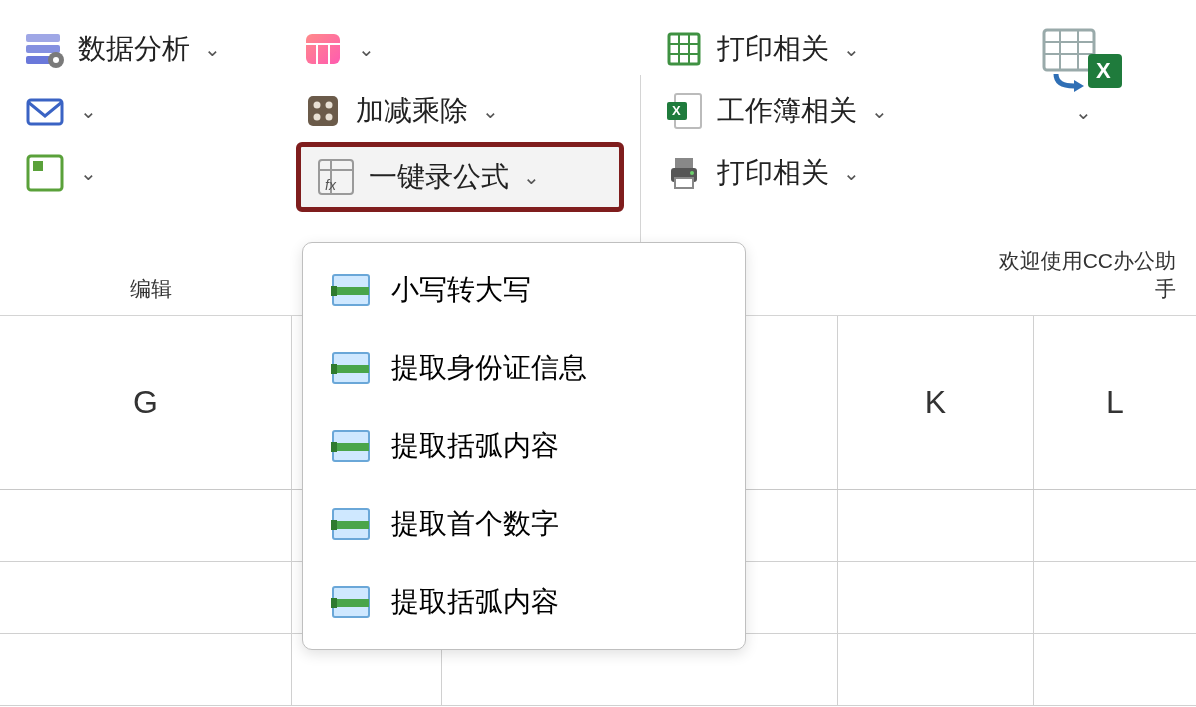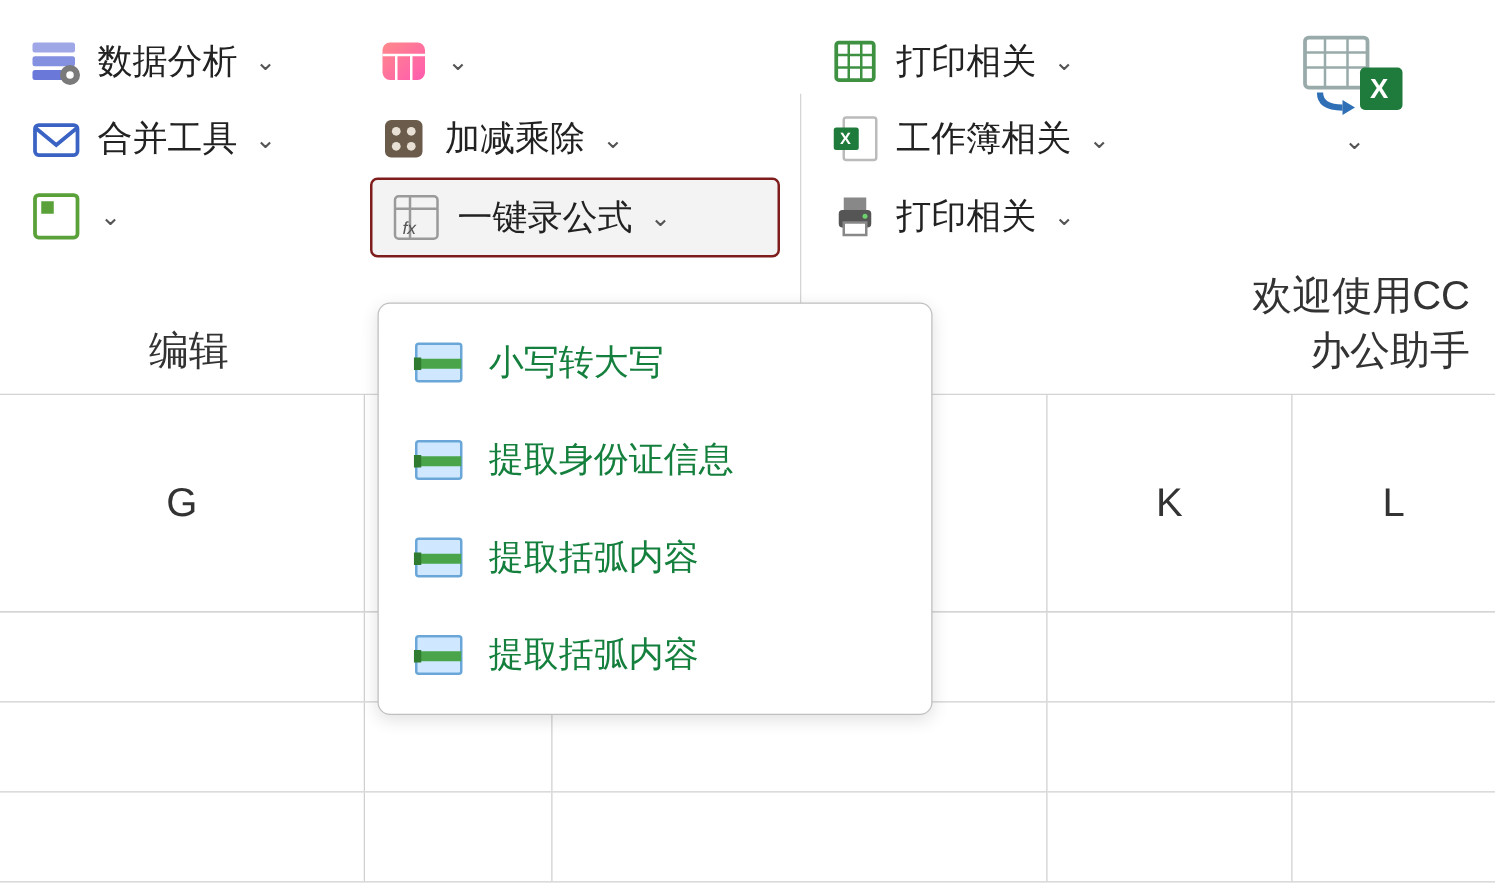--- a/index.html
+++ b/index.html
@@ -37,21 +37,21 @@
     align-items: center;
     gap: 12px;
     padding: 10px 6px;
     font-size: 28px;
     color: #222;
     cursor: pointer;
     white-space: nowrap;
     border-radius: 6px;
   }
   .ribbon-btn.active {
-    border: 2px solid #7f1d1d;
+    border: 5px solid #7f1d1d;
     background: #f3f3f3;
     padding: 9px 14px;
   }
   .chev {
     font-size: 20px;
     color: #555;
     margin-left: 2px;
   }
   .icon-box {
     width: 42px;
@@ -59,21 +59,21 @@
     display: inline-flex;
     align-items: center;
     justify-content: center;
     flex-shrink: 0;
   }
   .group-label {
     position: absolute;
     bottom: 12px;
     left: 0; right: 0;
     text-align: center;
-    font-size: 32px;
+    font-size: 21px;
     color: #333;
   }
   .big-btn {
     display: flex;
     flex-direction: column;
     align-items: center;
     padding: 6px 10px;
     font-size: 28px;
     cursor: pointer;
     gap: 4px;
@@ -90,21 +90,21 @@
     box-shadow: 0 4px 14px rgba(0,0,0,0.12);
     padding: 8px 0;
     z-index: 10;
   }
   .dd-item {
     display: flex;
     align-items: center;
     gap: 20px;
     padding: 20px 28px;
     font-size: 28px;
-    color: #15803d;
+    color: #000000;
     cursor: pointer;
   }
   .dd-ico {
     width: 40px;
     height: 34px;
     flex-shrink: 0;
   }
   
   .sheet {
     position: absolute;
@@ -153,21 +153,20 @@
       <span>数据分析</span>
       <span class="chev">⌄</span>
     </div>
     <div class="ribbon-btn">
       <span class="icon-box">
         <svg viewBox="0 0 42 42">
             <rect x="4" y="10" width="34" height="24" rx="3" fill="none" stroke="#3a63c4" stroke-width="3"></rect>
             <path d="M4 12 L21 26 L38 12" fill="none" stroke="#3a63c4" stroke-width="3"></path>
           </svg>
       </span>
-      <span>合并工具</span>
       <span class="chev">⌄</span>
     </div>
     <div class="ribbon-btn">
       <span class="icon-box">
         <svg viewBox="0 0 42 42">
             <rect x="4" y="4" width="34" height="34" rx="3" fill="none" stroke="#5aa13a" stroke-width="3"></rect>
             <rect x="9" y="9" width="10" height="10" fill="#5aa13a"></rect>
           </svg>
       </span>
       <span class="chev">⌄</span>
@@ -299,20 +298,28 @@
       </svg>
     <span>提取身份证信息</span>
   </div>
   <div class="dd-item">
     <svg class="dd-ico" viewBox="0 0 40 34">
         <rect x="2" y="2" width="36" height="30" rx="2" fill="#cfe8ff" stroke="#6aa7d8" stroke-width="2"></rect>
         <rect x="2" y="14" width="36" height="8" fill="#4aa54a"></rect>
         <rect x="0" y="13" width="6" height="10" fill="#2f7b2f"></rect>
       </svg>
     <span>提取括弧内容</span>
+  </div>
+  <div class="dd-item">
+    <svg class="dd-ico" viewBox="0 0 40 34">
+        <rect x="2" y="2" width="36" height="30" rx="2" fill="#cfe8ff" stroke="#6aa7d8" stroke-width="2"></rect>
+        <rect x="2" y="14" width="36" height="8" fill="#4aa54a"></rect>
+        <rect x="0" y="13" width="6" height="10" fill="#2f7b2f"></rect>
+      </svg>
+    <span>提取首个数字</span>
   </div>
   <div class="dd-item">
     <svg class="dd-ico" viewBox="0 0 40 34">
         <rect x="2" y="2" width="36" height="30" rx="2" fill="#cfe8ff" stroke="#6aa7d8" stroke-width="2"></rect>
         <rect x="2" y="14" width="36" height="8" fill="#4aa54a"></rect>
         <rect x="0" y="13" width="6" height="10" fill="#2f7b2f"></rect>
       </svg>
     <span>提取括弧内容</span>
   </div>
 </div>

